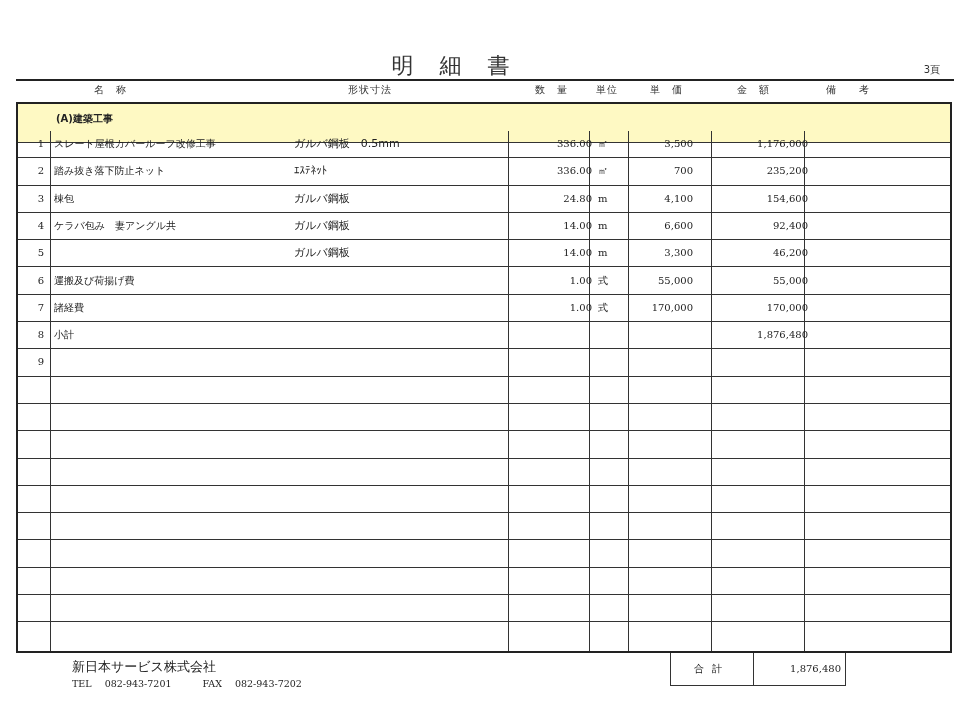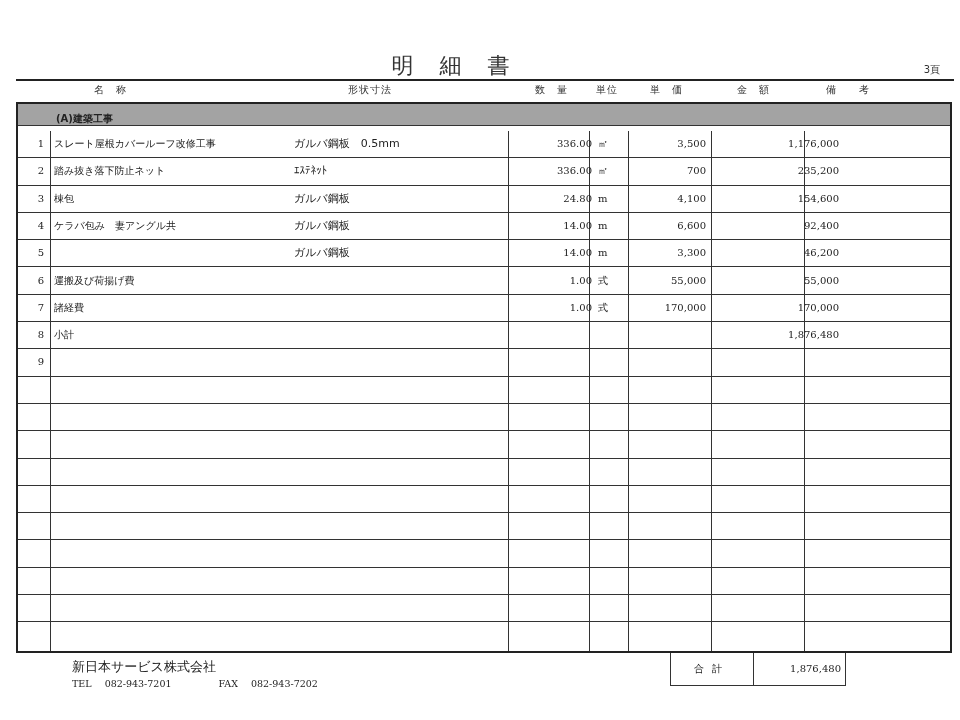--- a/index.html
+++ b/index.html
@@ -5,35 +5,35 @@
   html, body { margin:0; padding:0; background:#ffffff; }
   body { width:960px; height:720px; position:relative; overflow:hidden;
          font-family:"DejaVu Sans","Liberation Sans",sans-serif; color:#222; }
   .abs { position:absolute; }
   .title { left:8px; width:877px; top:52px; text-align:center; font-family:"DejaVu Serif","Liberation Serif",serif;
            font-size:22px; letter-spacing:26px; padding-left:34px; box-sizing:border-box; color:#333; line-height:28px; }
   .page-no { right:20px; top:63px; font-size:10px; color:#333; }
   .top-rule { left:16px; width:938px; top:79px; height:0; border-top:2px solid #222; }
   .hdr { top:83px; font-size:10px; color:#333; letter-spacing:1px; }
   .table { left:16px; top:102px; width:936px; height:551px; border:2px solid #222; box-sizing:border-box; }
-  .section-row { position:absolute; left:0; top:0; width:932px; height:22px; background:#a3a3a3;
+  .section-row { position:absolute; left:0; top:0; width:932px; height:39px; background:#fef9c3;
                  border-bottom:1px solid #333; box-sizing:border-box; }
   .section-label { position:absolute; left:38px; top:8px; font-size:10px; font-weight:bold; }
   .row { position:absolute; left:0; width:932px; height:27.3px; border-bottom:1px solid #333; box-sizing:border-box; }
   .row:last-child { border-bottom:none; }
   .cell { position:absolute; top:0; height:100%; box-sizing:border-box; font-size:10px; line-height:26px;
           white-space:nowrap; overflow:hidden; }
   .vline { position:absolute; top:27px; bottom:0; width:0; border-left:1px solid #333; }
   .c-no { left:0; width:30px; text-align:right; padding-right:4px; font-family:"DejaVu Serif","Liberation Serif",serif; }
   .c-name { left:36px; width:220px; }
   .c-spec { left:276px; width:220px; font-size:11px; }
   .c-qty { left:490px; width:88px; text-align:right; padding-right:4px; font-family:"DejaVu Serif","Liberation Serif",serif; }
   .c-unit { left:576px; width:38px; padding-left:4px; font-family:"DejaVu Serif","Liberation Serif",serif; }
-  .c-price { left:612px; width:82px; text-align:right; padding-right:6px; font-family:"DejaVu Serif","Liberation Serif",serif; }
-  .c-amount { left:736px; width:88px; text-align:right; padding-right:3px; font-family:"DejaVu Serif","Liberation Serif",serif;padding-left:24px; }
+  .c-price { left:612px; width:82px; text-align:right; padding-right:19px; font-family:"DejaVu Serif","Liberation Serif",serif; }
+  .c-amount { left:705px; width:88px; text-align:right; padding-right:3px; font-family:"DejaVu Serif","Liberation Serif",serif;padding-left:24px; }
   .c-note { left:788px; width:140px; }
   .company { left:72px; top:658px; font-size:13px; color:#222; }
   .contact { left:72px; top:678px; font-size:9.5px; font-family:"DejaVu Serif","Liberation Serif",serif; color:#222; }
   .contact span { margin-right:10px; }
   .total-box { left:628px; top:653px; width:176px; height:33px; border:1px solid #333; border-top:none; box-sizing:border-box;margin-left:42px; }
   .total-label { position:absolute; left:0; width:83px; top:0; height:100%; line-height:32px; text-align:center;
                  font-size:10px; letter-spacing:8px; border-right:1px solid #333; box-sizing:border-box; }
   .total-value { position:absolute; left:83px; width:91px; top:0; height:100%; line-height:32px; text-align:right;
                  padding-right:4px; font-size:10px; box-sizing:border-box; font-family:"DejaVu Serif","Liberation Serif",serif; }
 </style>
@@ -253,21 +253,21 @@
         <div class="cell c-price"></div>
         <div class="cell c-amount"></div>
         <div class="cell c-note"></div>
       </div>
     </div>
 </div>
 
 <div class="abs company">新日本サービス株式会社</div>
 <div class="abs contact">
   <span>TEL</span>
-  <span style="margin-right:44px">082-943-7201</span>
+  <span style="margin-right:28px">082-943-7201</span>
   <span>FAX</span>
   <span>082-943-7202</span>
 </div>
 
 <div class="abs total-box">
   <div class="total-label">合計</div>
   <div class="total-value">1,876,480</div>
 </div>
 
 </body></html>

